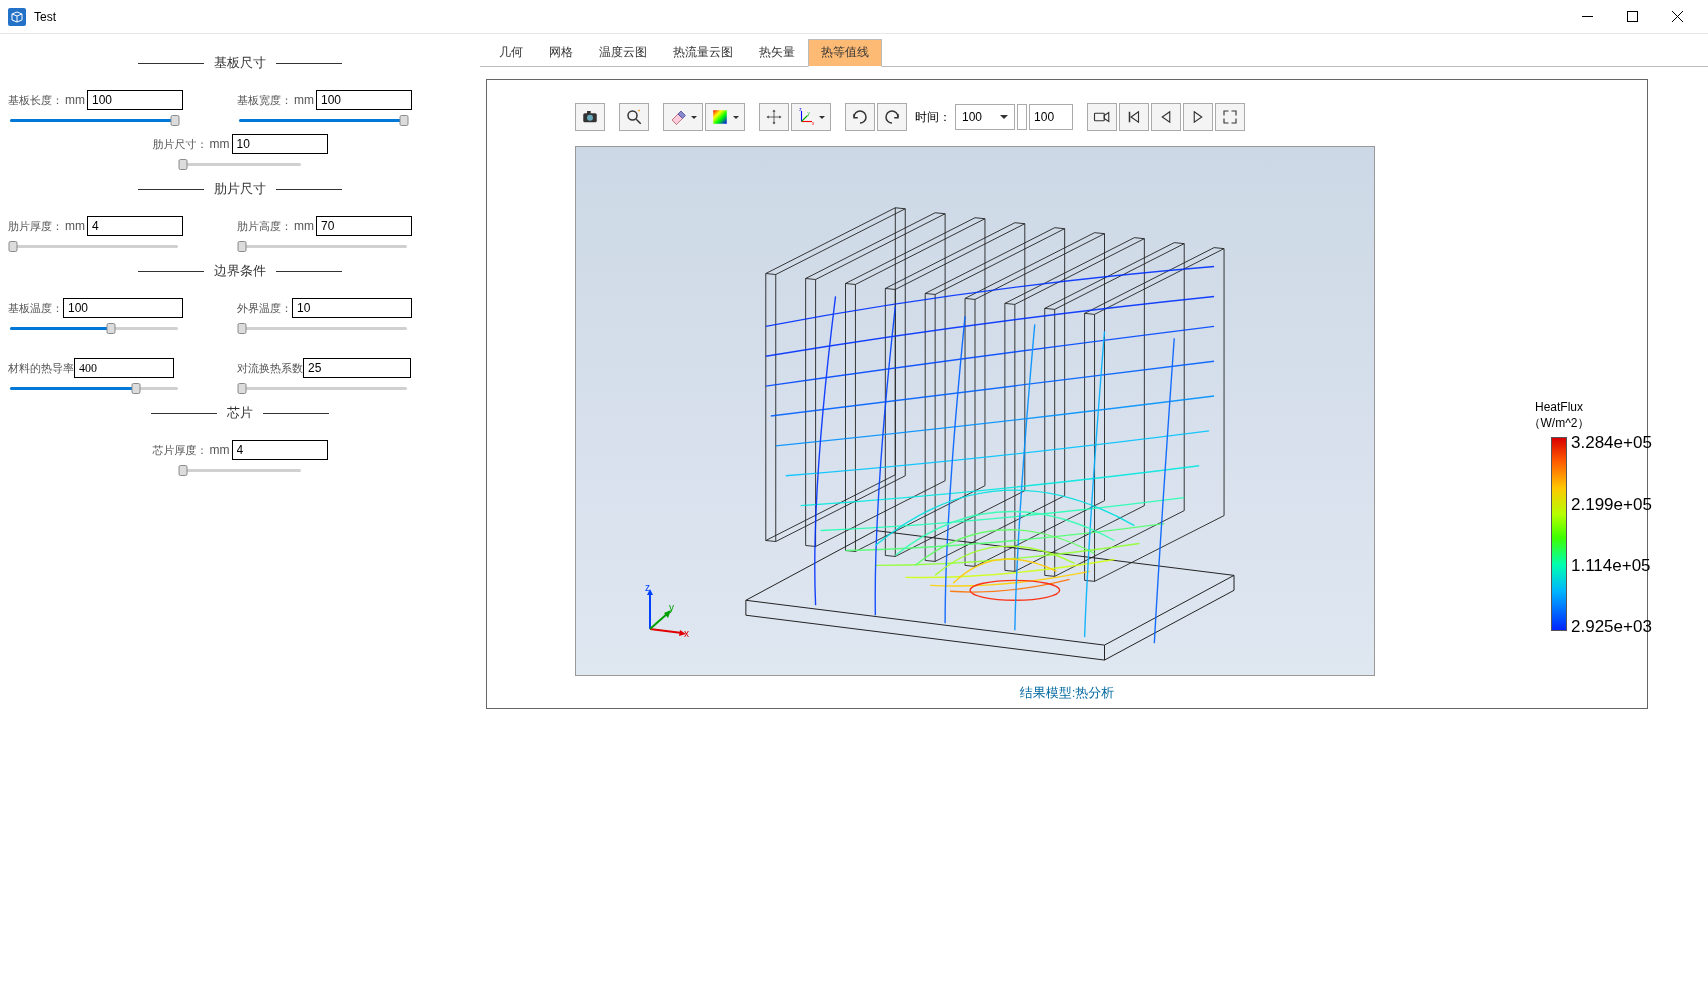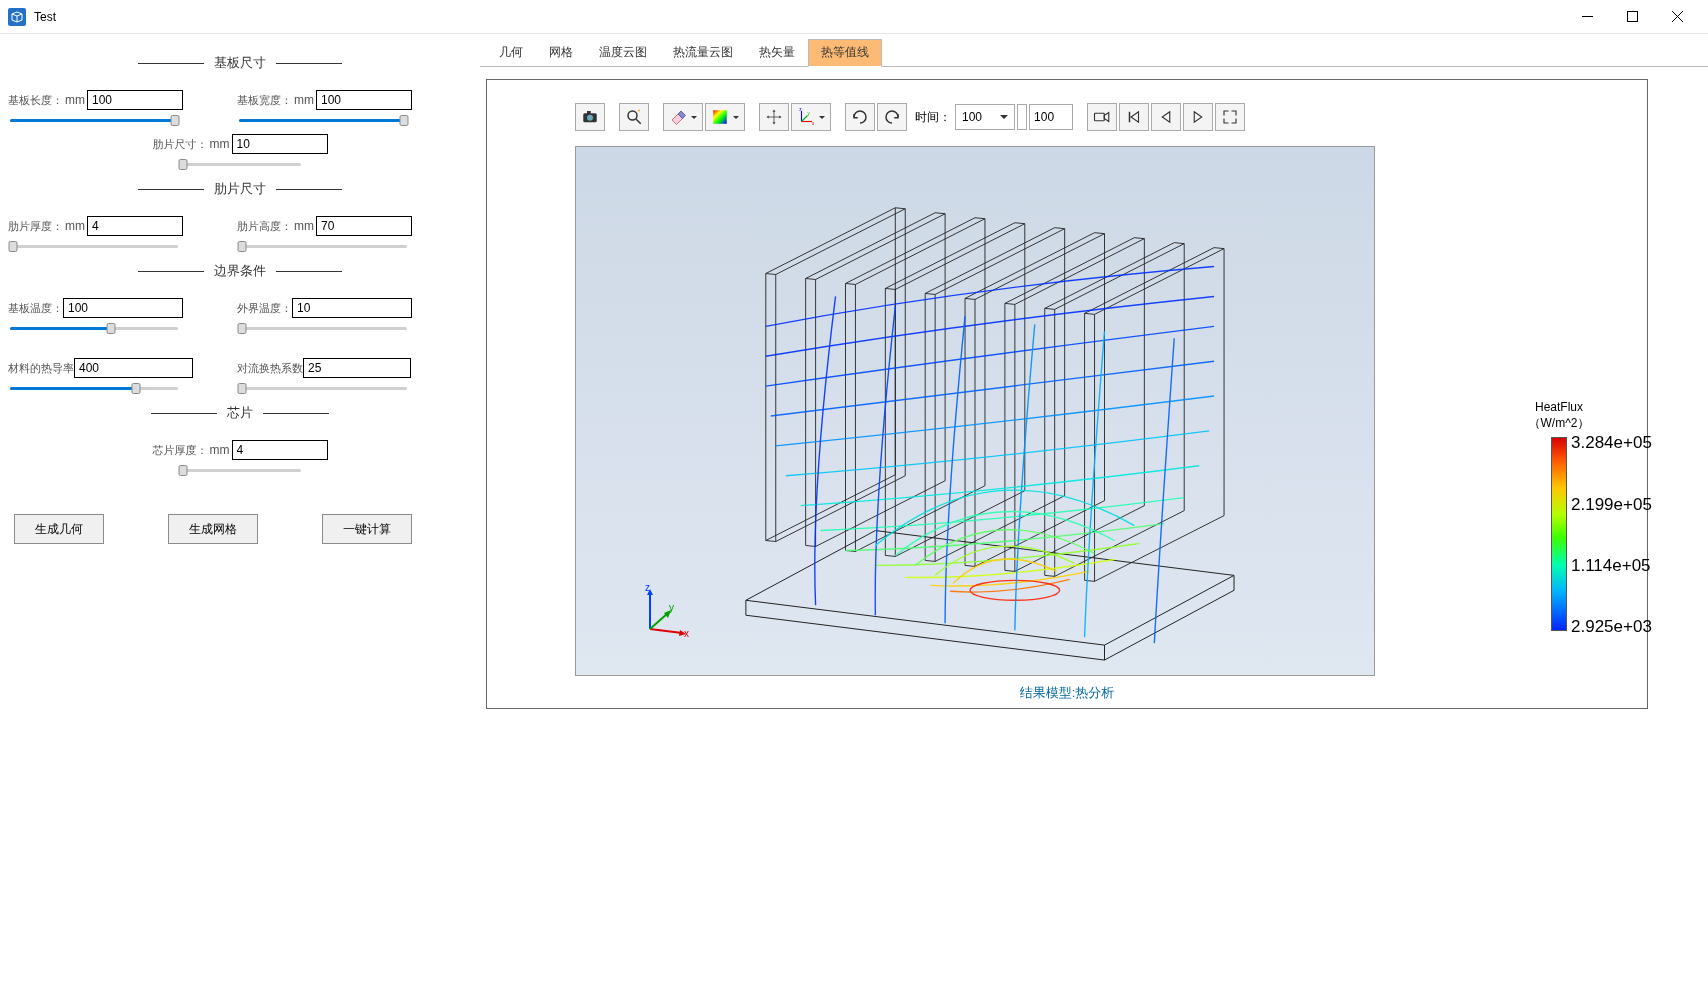--- a/index.html
+++ b/index.html
@@ -418,21 +418,21 @@
             <div class="track"></div>
             <div class="fill" style="width:2%"></div>
             <div class="thumb" style="left:2%"></div>
           </div>
       </div>
     </div>
     <div class="row-pair" style="margin-top:22px">
       <div class="field">
         <div class="field-row">
           <span class="field-label" style="min-width:66px">材料的热导率</span>
-          <input type="text" style="width: 119px;" value="400">
+          <input type="text" style="width: 100px; font-family: Liberation Serif, serif;" value="400">
         </div>
         <div class="slider">
             <div class="track"></div>
             <div class="fill" style="width:75%"></div>
             <div class="thumb" style="left:75%"></div>
           </div>
       </div>
       <div class="field">
         <div class="field-row">
           <span class="field-label" style="min-width:66px">对流换热系数</span>
@@ -459,25 +459,20 @@
           <input type="text" value="4" style="">
         </div>
         <div class="slider">
             <div class="track"></div>
             <div class="fill" style="width:2%"></div>
             <div class="thumb" style="left:2%"></div>
           </div>
       </div>
     </div>
 
-    <div class="btn-row">
-      <div class="action-btn">生成几何</div>
-      <div class="action-btn">生成网格</div>
-      <div class="action-btn">一键计算</div>
-    </div>
   </div>
 
   <div class="panel-right">
     <div class="tabs">
       <div class="tab">几何</div>
       <div class="tab">网格</div>
       <div class="tab">温度云图</div>
       <div class="tab">热流量云图</div>
       <div class="tab">热矢量</div>
       <div class="tab active">热等值线</div>

